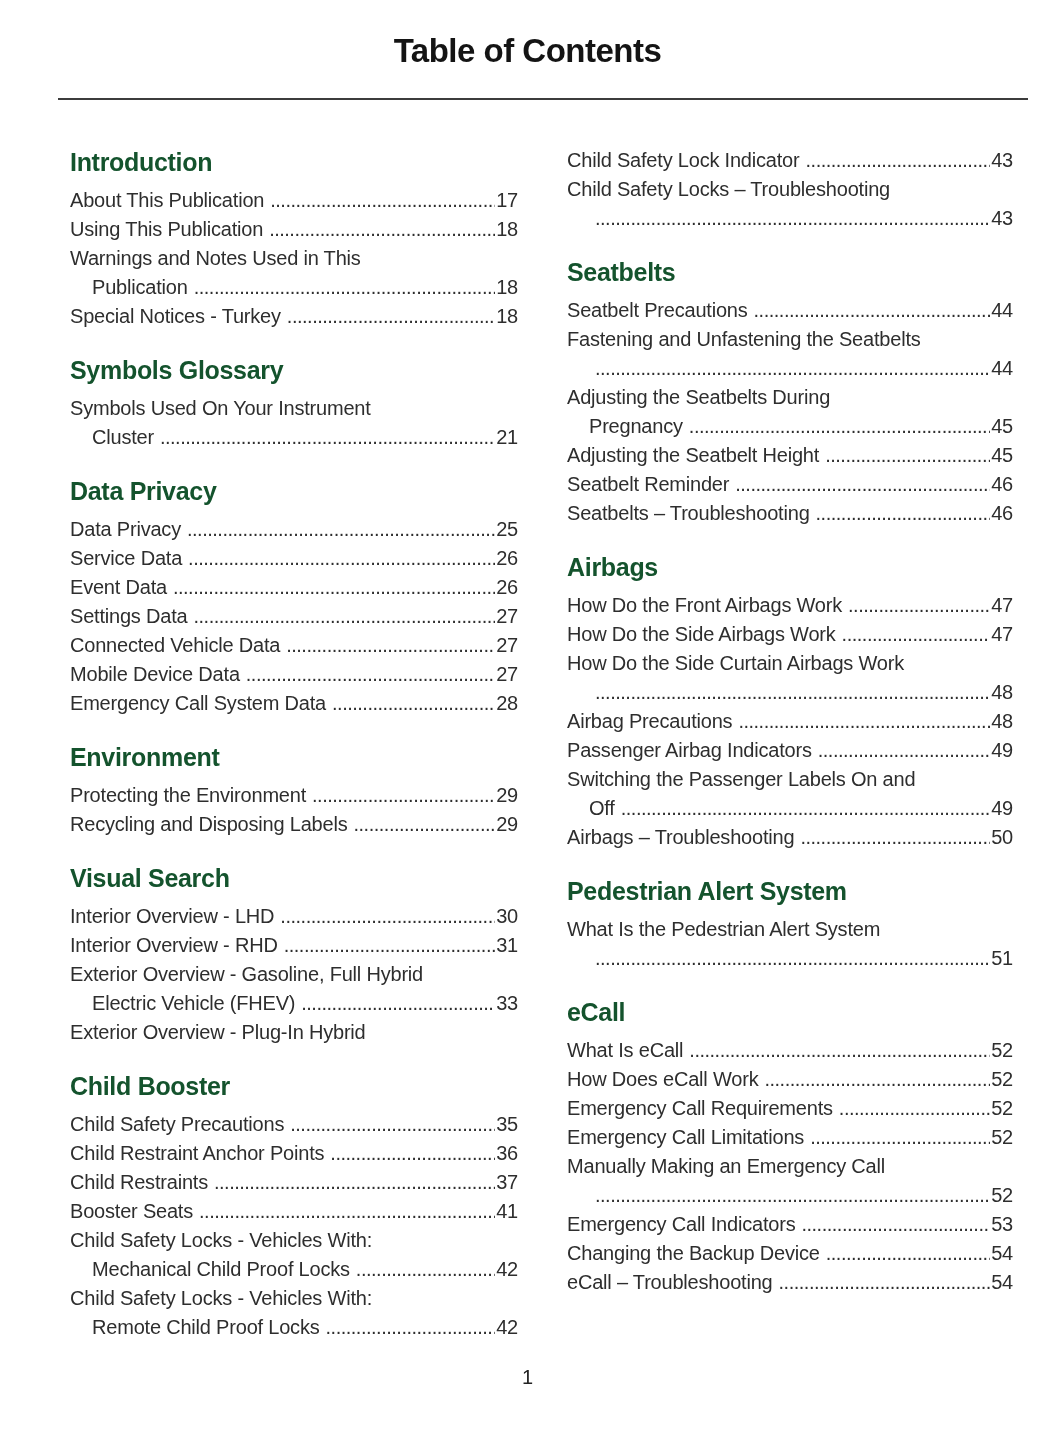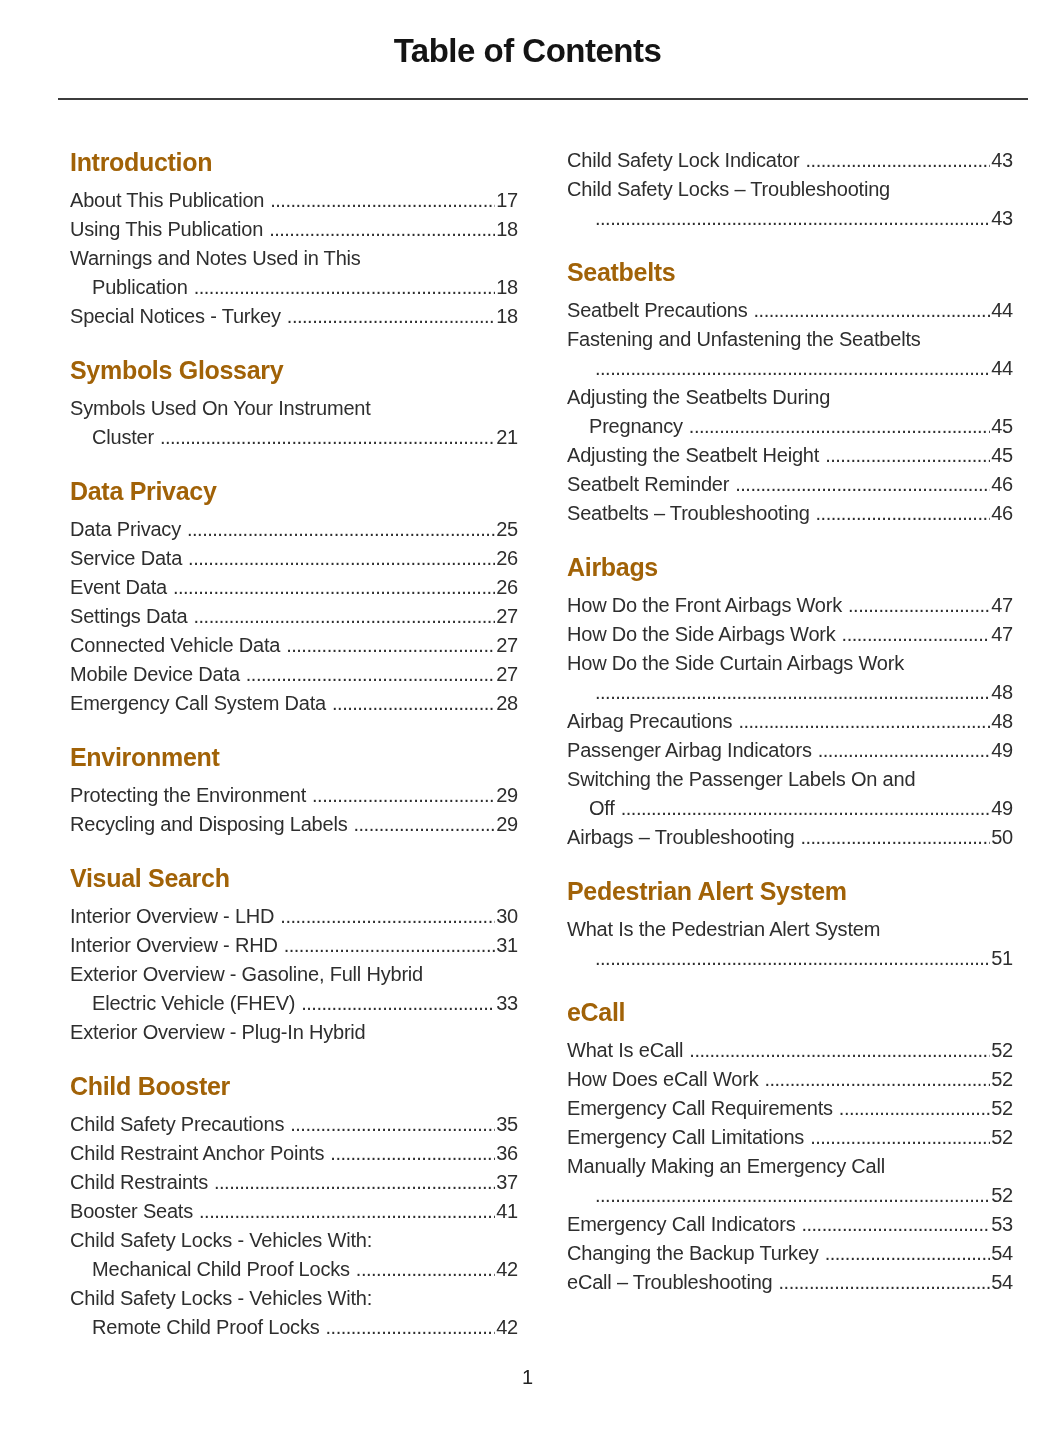--- a/index.html
+++ b/index.html
@@ -27,21 +27,21 @@
     background: #3c3c3c;
   }
 
   .col { position: absolute; top: 146px; }
   .col-left  { left: 70px;  width: 448px; }
   .col-right { left: 567px; width: 446px; }
 
   .section-heading {
     font-size: 25px;
     font-weight: bold;
-    color: #a16207;
+    color: #14532d;
     line-height: 33px;
     letter-spacing: -0.3px;
     margin: 23px 0 7px 0;
   }
   .col > .section-heading:first-child { margin-top: 0; }
 
   .entry { font-size: 20px; color: #2e2e2e; letter-spacing: -0.2px; }
   .line  { line-height: 29px; white-space: nowrap; }
   .cont  { padding-left: 22px; }
 
@@ -401,21 +401,21 @@
       </div>
       <div class="entry">
         <div class="line lead">
           <span class="t">Emergency Call Indicators</span>
           <span class="dots"></span>
           <span class="pg">53</span>
         </div>
       </div>
       <div class="entry">
         <div class="line lead">
-          <span class="t">Changing the Backup Turkey</span>
+          <span class="t">Changing the Backup Device</span>
           <span class="dots"></span>
           <span class="pg">54</span>
         </div>
       </div>
       <div class="entry">
         <div class="line lead">
           <span class="t">eCall – Troubleshooting</span>
           <span class="dots"></span>
           <span class="pg">54</span>
         </div>

